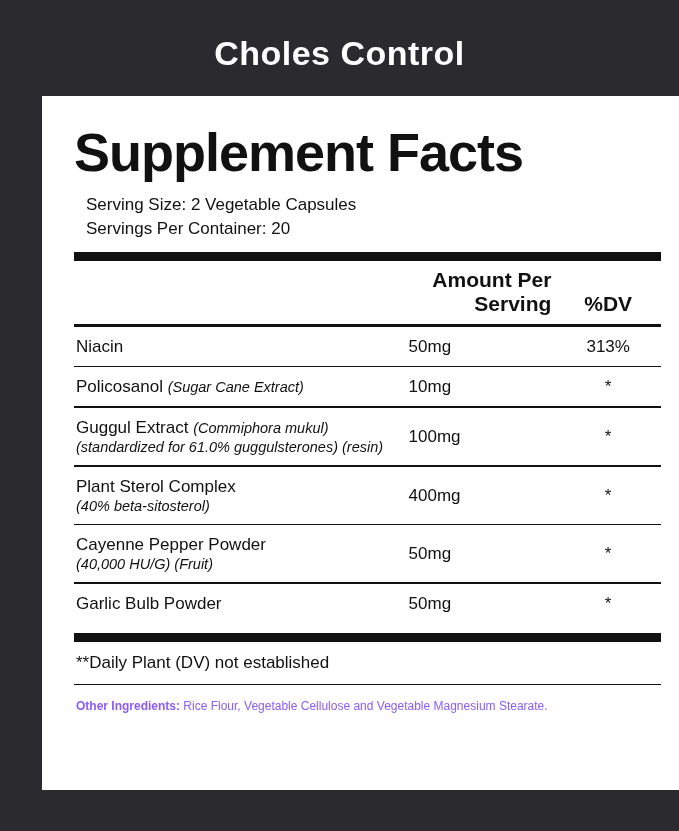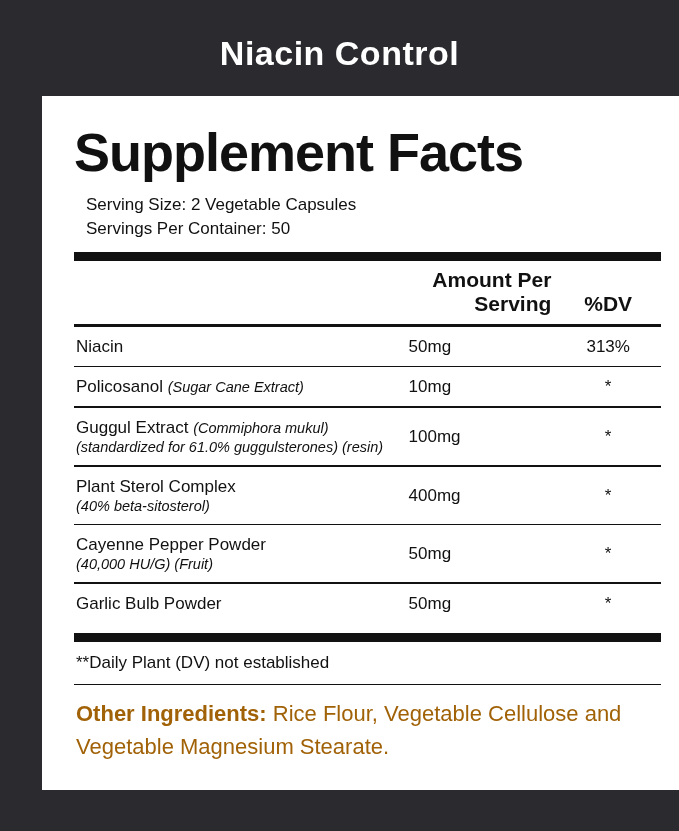--- a/index.html
+++ b/index.html
@@ -120,42 +120,42 @@
   .row .dv.star {
     font-size: 17px;
     vertical-align: middle;
   }
   .footnote {
     font-size: 17px;
     color: #111111;
     padding: 11px 0 11px 2px;
   }
   .other {
-    font-size: 22px;
-    color: #a16207;
+    font-size: 12px;
+    color: #8b5cf6;
     line-height: 1.5;
     padding: 12px 0 0 2px;
   }
   .other b {
     font-weight: bold;
   }
 </style>
 </head>
 <body>
 
 <div class="page">
 
-  <div class="product-title">Niacin Control</div>
+  <div class="product-title">Choles Control</div>
 
   <div class="panel">
 
     <div class="facts-title">Supplement Facts</div>
 
     <div class="serving-line">Serving Size: 2 Vegetable Capsules</div>
-    <div class="serving-line">Servings Per Container: 50</div>
+    <div class="serving-line">Servings Per Container: 20</div>
 
     <div class="rule-thick"></div>
 
     <table class="facts">
       <colgroup>
         <col class="c-name">
         <col class="c-amt">
         <col class="c-dv">
       </colgroup>
       <tbody>

